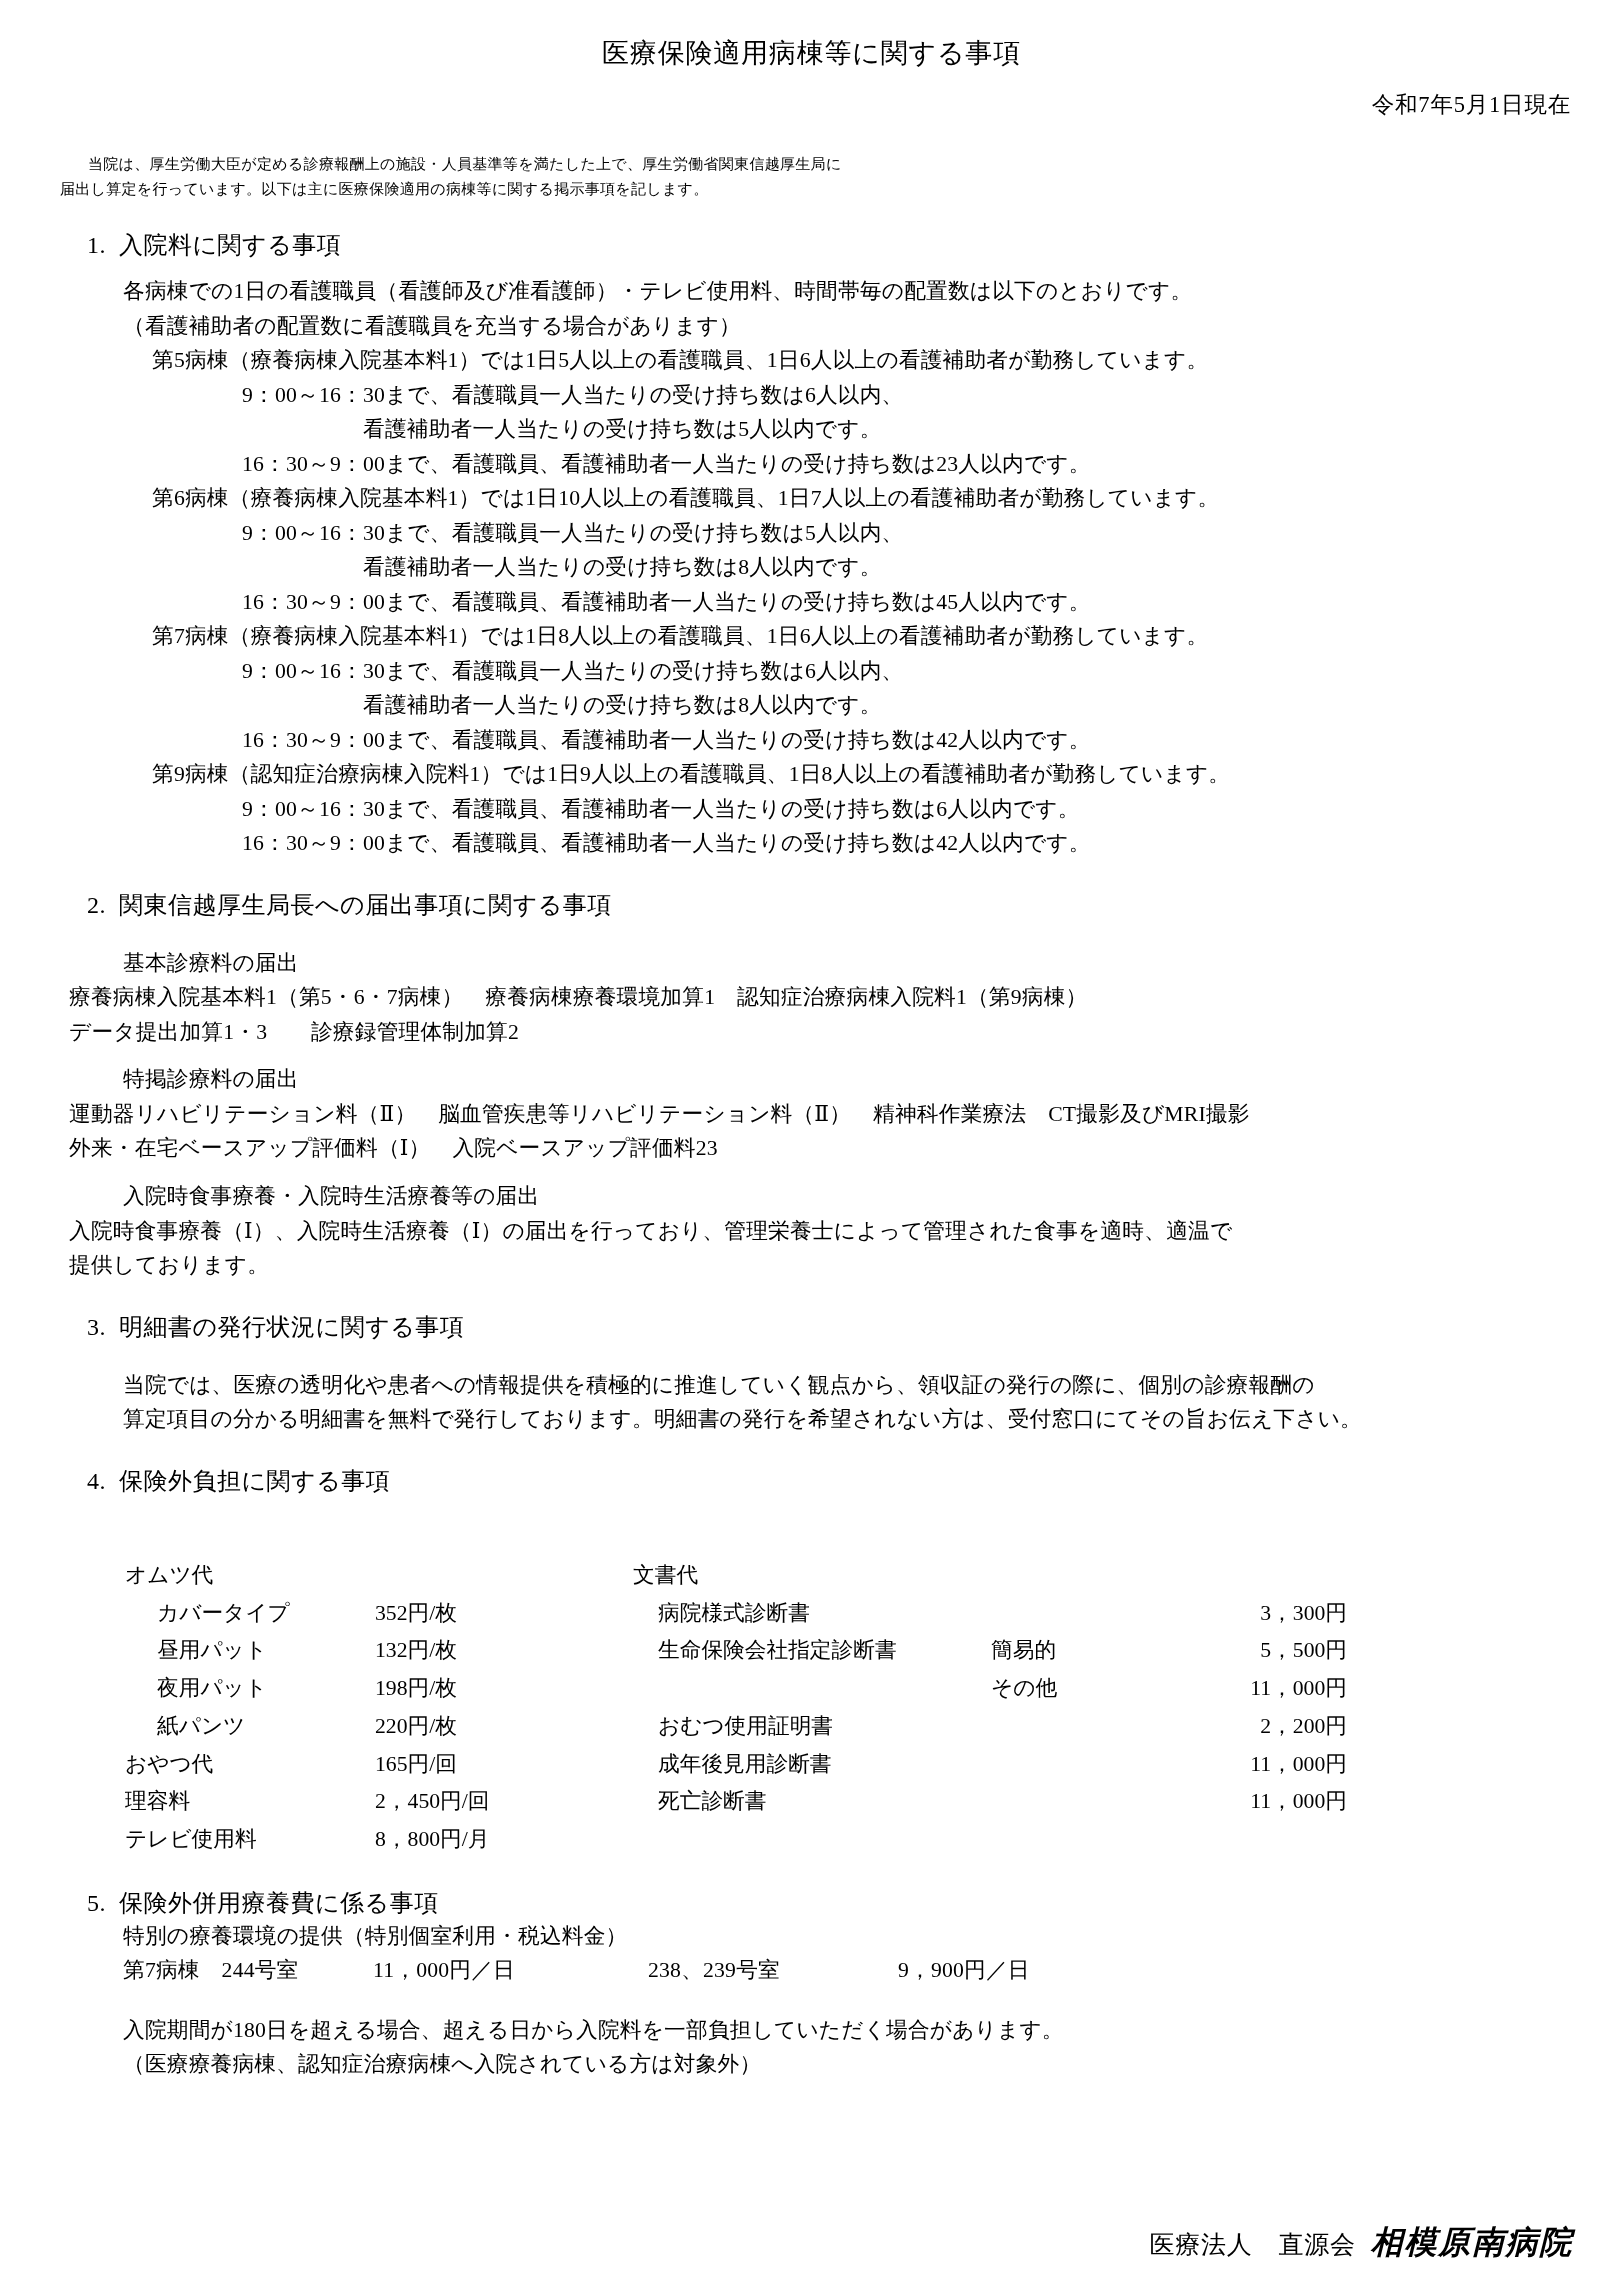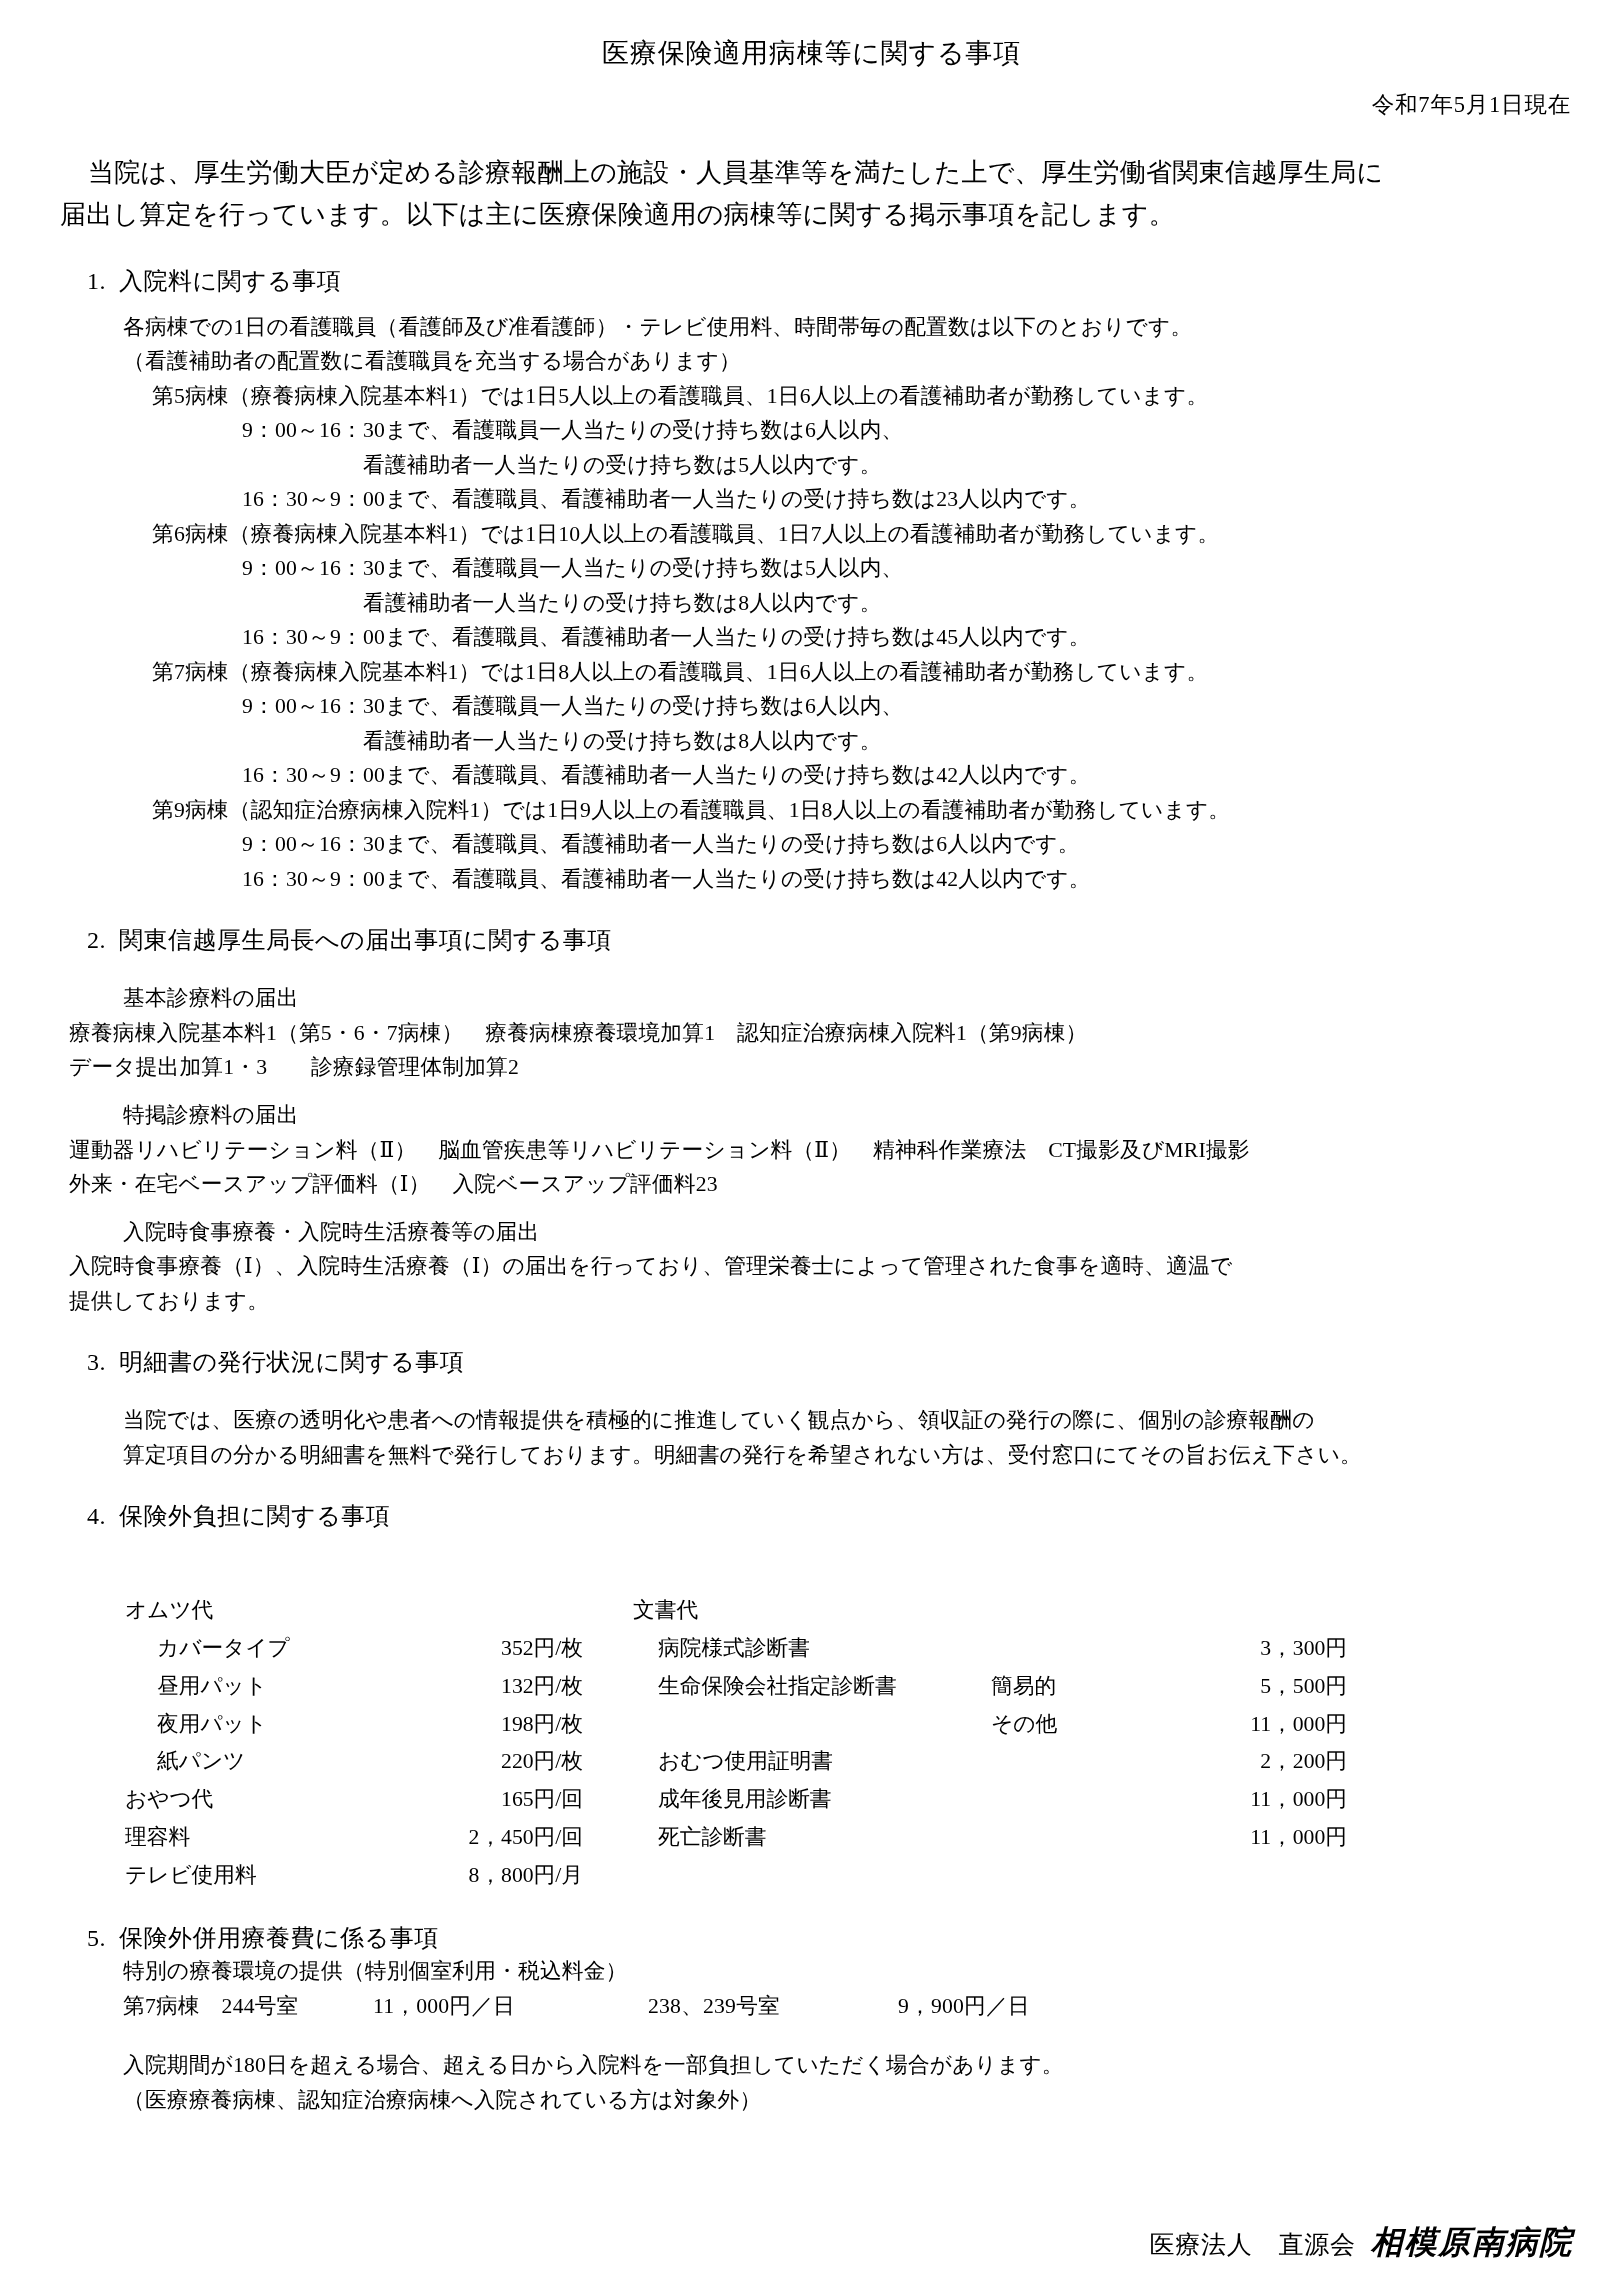--- a/index.html
+++ b/index.html
@@ -29,21 +29,21 @@
     font-weight: normal;
   }
   .doc-date {
     text-align: right;
     font-size: 22.5px;
     padding-right: 52px;
     padding-top: 18.3px;
     letter-spacing: 0.8px;
   }
   .intro {
-    font-size: 26px;
+    font-size: 15px;
     line-height: 1.62;
     padding: 32px 50px 0 60px;
     letter-spacing: 0.3px;
   }
   .intro-line.first { text-indent: 28px; }
 
   .section {
     margin-top: 28px;
   }
   .section-head {
@@ -83,21 +83,21 @@
   .fee-col-right { width: 775px; flex: none; }
 
   .fee-row {
     display: flex;
     align-items: baseline;
     white-space: nowrap;
   }
   .fee-group-title { padding-left: 0; }
   .fee-name { width: 250px; flex: none; }
   .fee-name.sub { padding-left: 32px; width: 218px; }
-  .fee-price { width: 208px; text-align: right; flex: none; }
+  .fee-price { width: 208px; flex: none; }
 
   .doc-name { width: 358px; flex: none; }
   .doc-name.sub { padding-left: 25px; width: 333px; }
   .doc-qual { width: 123px; flex: none; }
   .doc-price { width: 233px; text-align: right; flex: none; }
 
   .footer {
     position: absolute;
     right: 50px;
     bottom: 30px;

